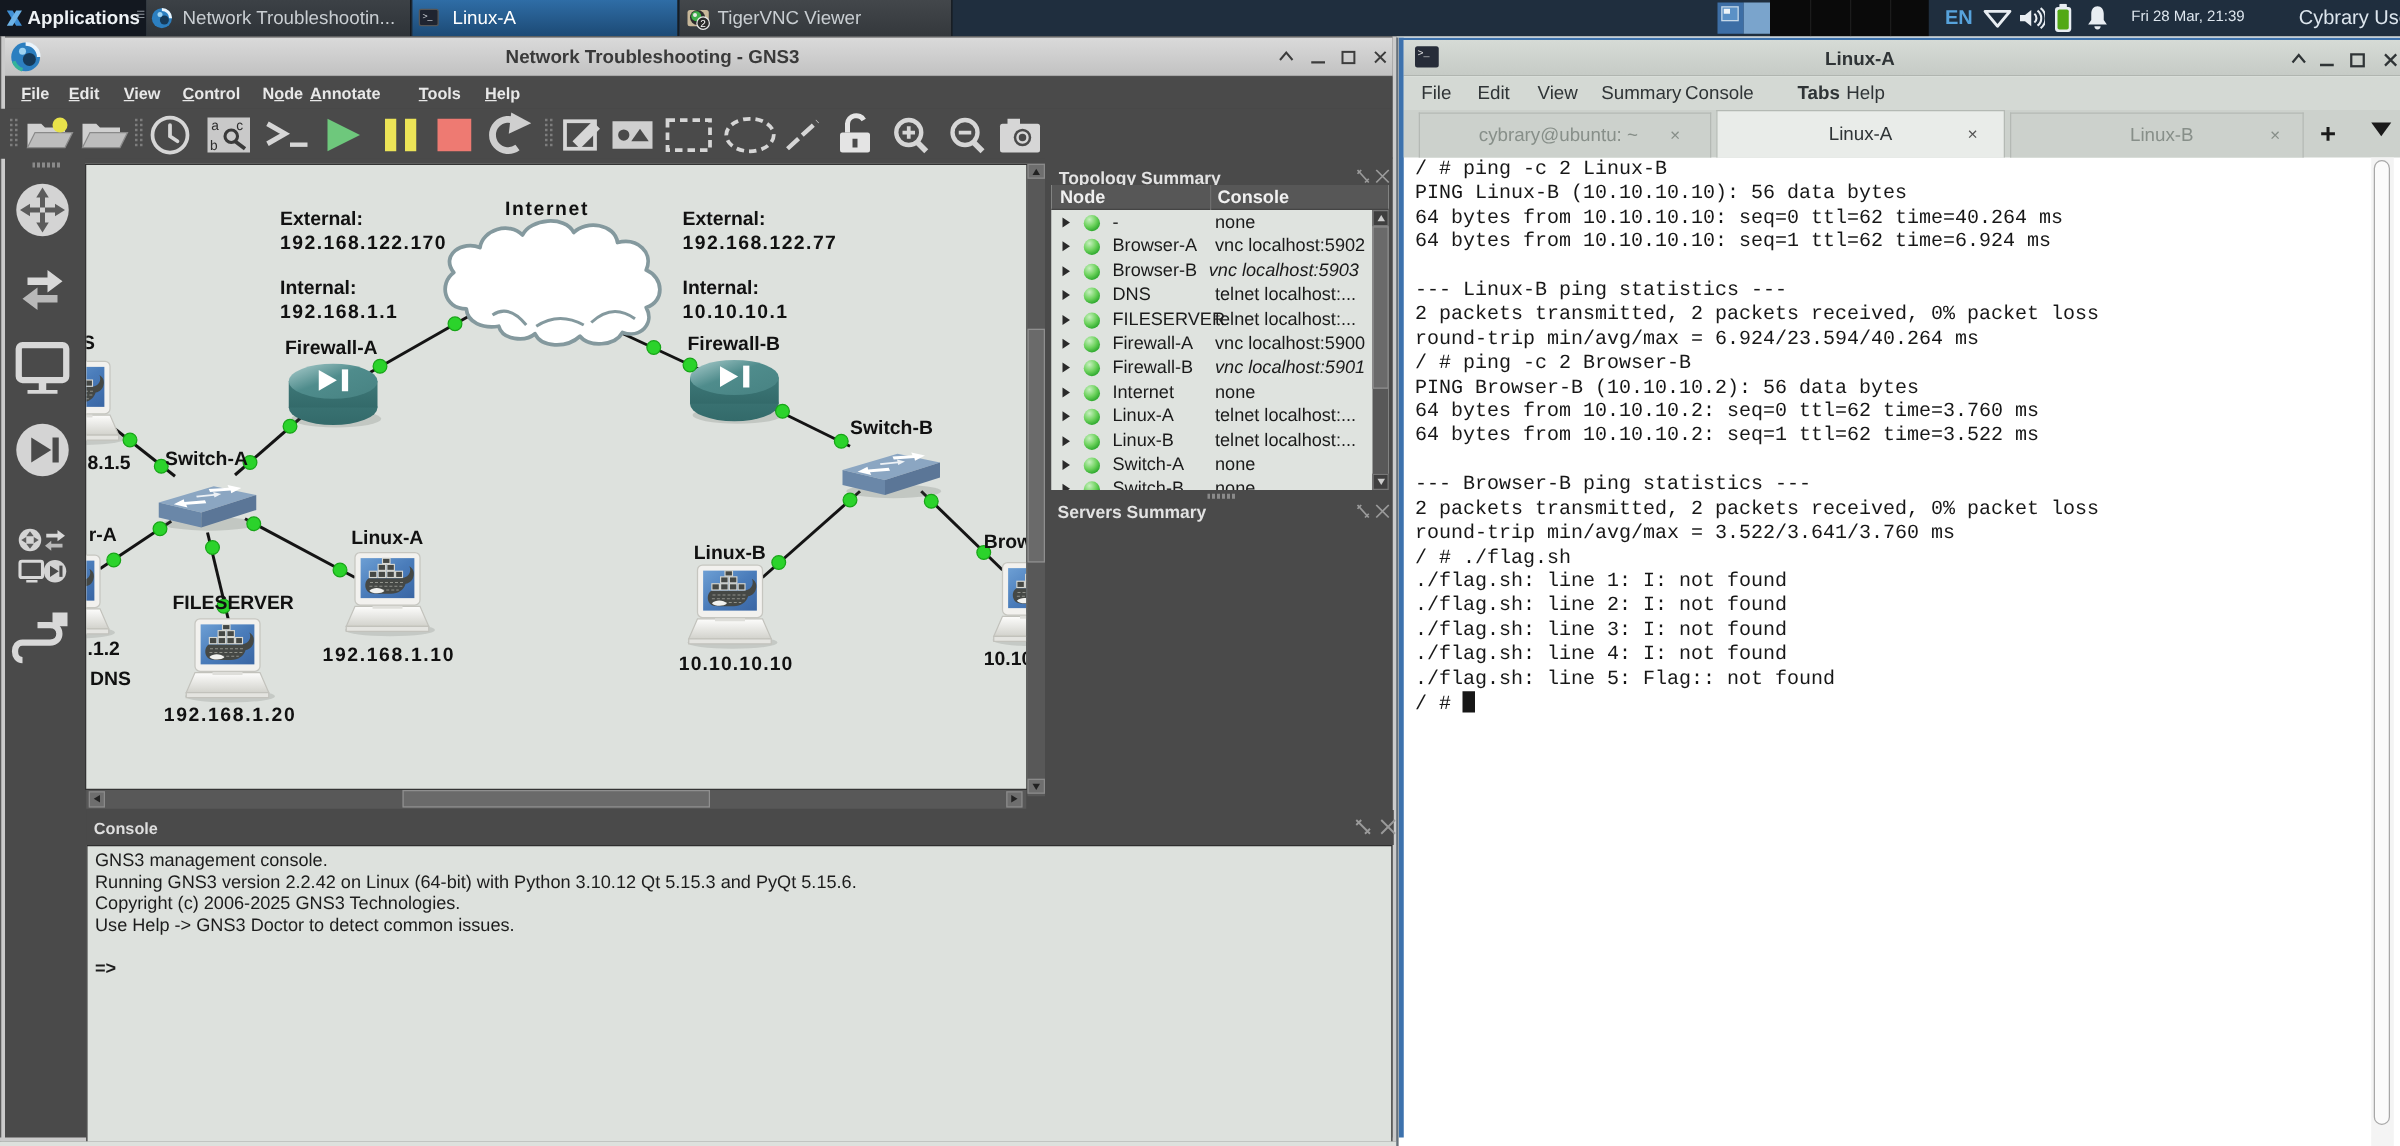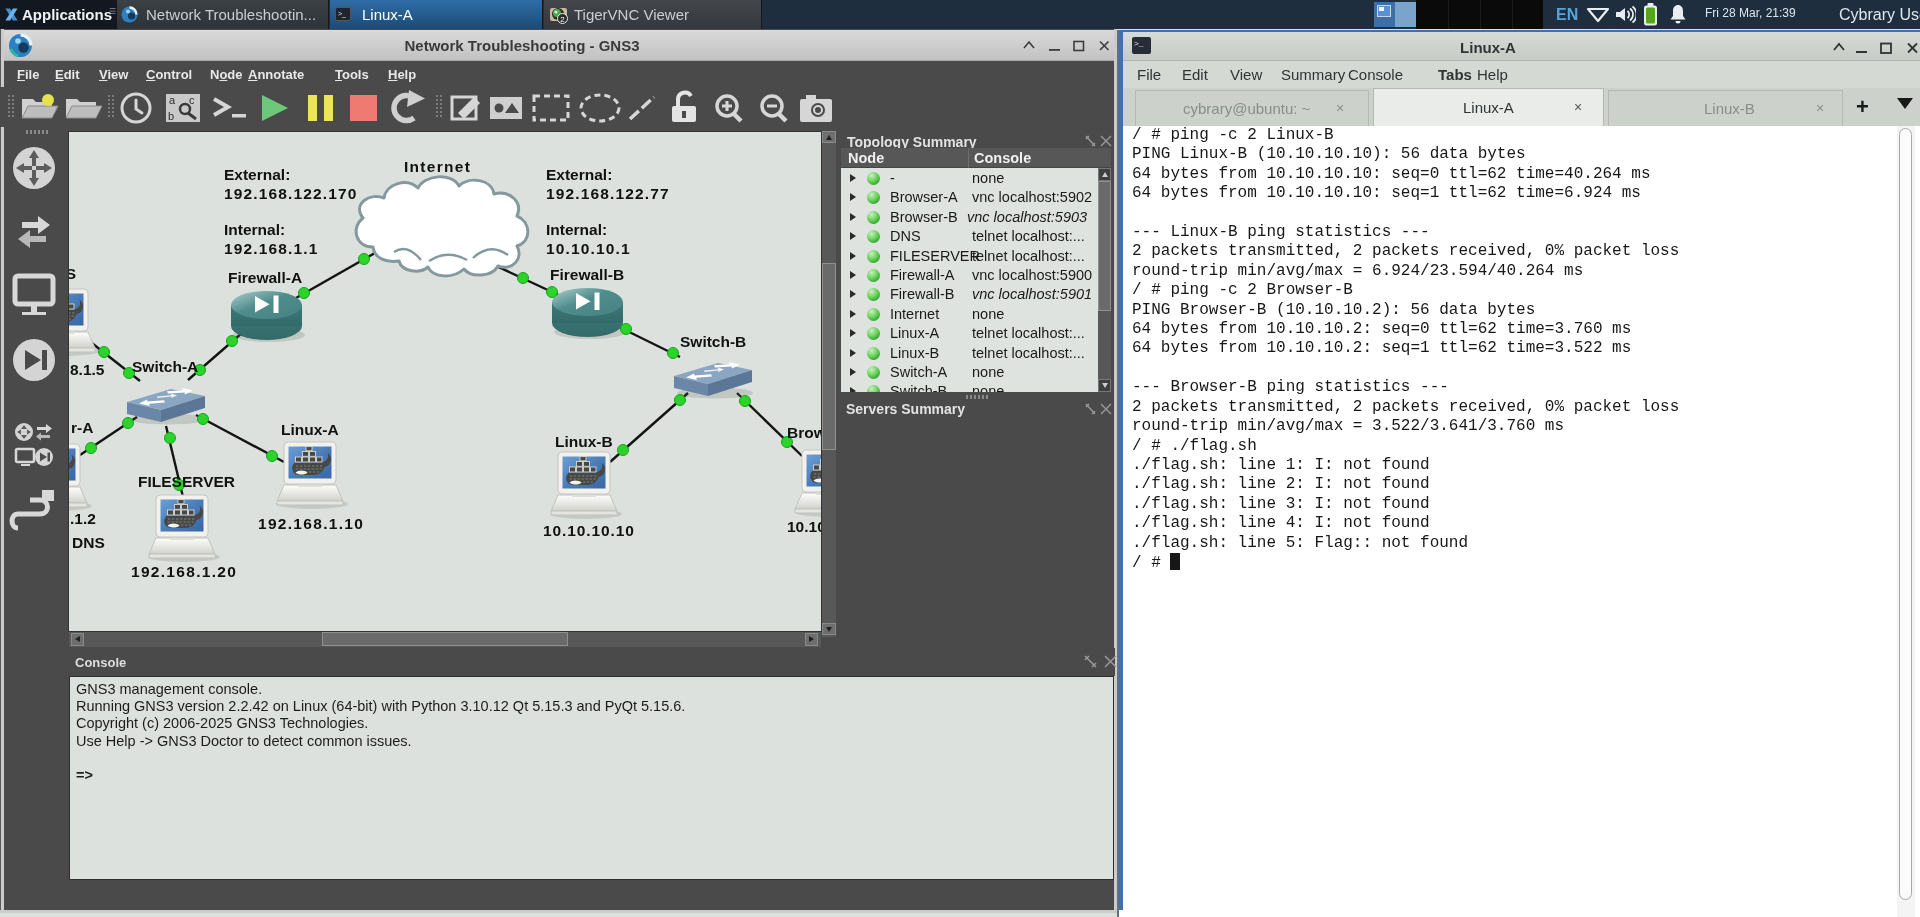--- a/index.html
+++ b/index.html
@@ -561,21 +561,21 @@
 
   <div class="abs" style="left:69px;top:619px;width:1046px;height:28px;background:#4a4a4a;">
     <div class="abs" style="left:6px;top:7px;color:#dedede;font-size:13px;font-weight:bold;">Console</div>
     <svg class="abs" style="left:1015px;top:7px" width="34" height="13" viewBox="0 0 34 13">
       <g stroke="#9a9a9a" stroke-width="1.5" fill="none">
           <path d="M1 5 L5 1 M8 12 L12 8 M1 1 L12 12"></path>
           <path d="M21 1 L32 12 M32 1 L21 12"></path>
         </g>
     </svg>
   </div>
-  <div class="abs" id="consolebox" style="left:69px;top:647px;width:1045px;height:204px;background:#dde1dd;border:1px solid #2e2e2e;color:#1c1c1c;font-size:14.5px;line-height:17.2px;">
+  <div class="abs" id="consolebox" style="left:69px;top:647px;width:1045px;height:240px;background:#dde1dd;border:1px solid #2e2e2e;color:#1c1c1c;font-size:14.5px;line-height:17.2px;">
     <div style="padding:4px 0 0 6px;">
       GNS3 management console.<br>
       Running GNS3 version 2.2.42 on Linux (64-bit) with Python 3.10.12 Qt 5.15.3 and PyQt 5.15.6.<br>
       Copyright (c) 2006-2025 GNS3 Technologies.<br>
       Use Help -&gt; GNS3 Doctor to detect common issues.<br>
       <br>
       <b>=&gt;</b>
     </div>
   </div>
 </div>

